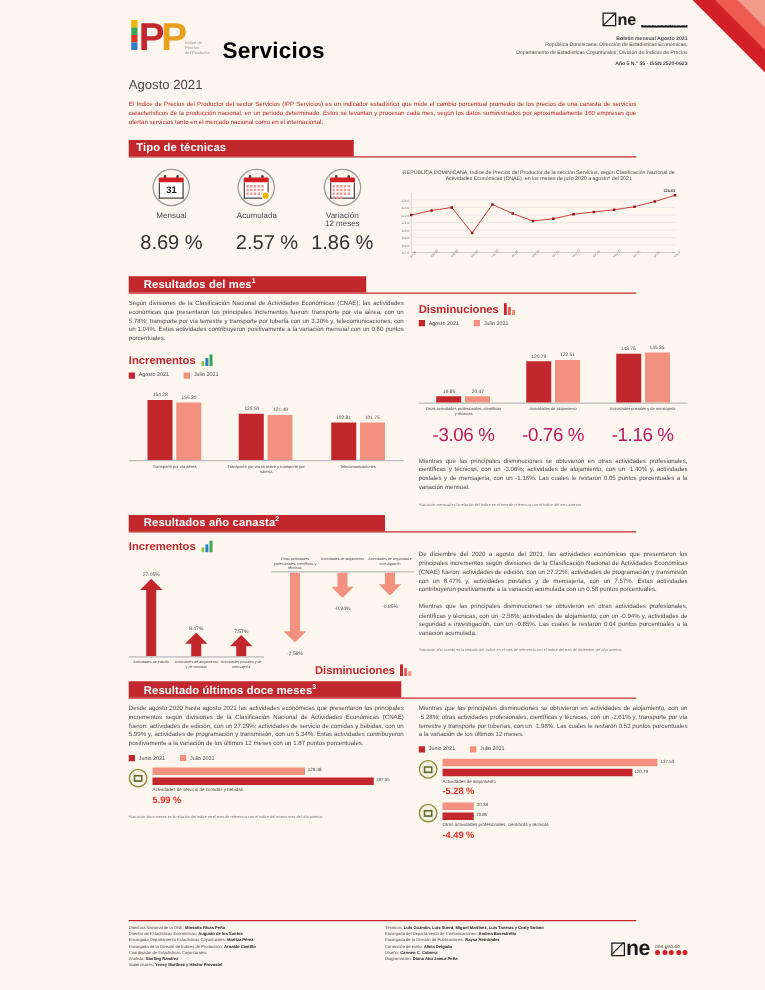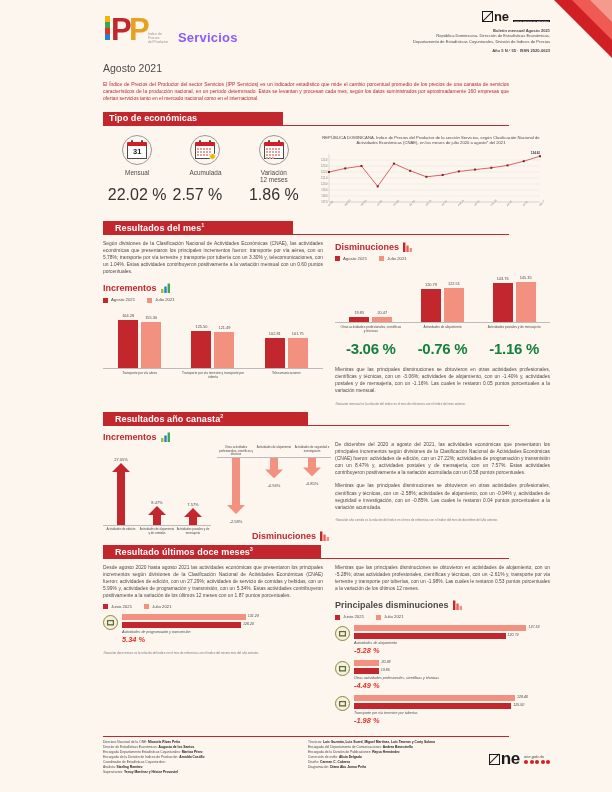--- a/index.html
+++ b/index.html
@@ -18,21 +18,21 @@
   .hdr-corner { position:absolute; right:0; top:0; width:58px; height:58px; overflow:hidden; }
   .hdr-corner i { position:absolute; display:block; }
   .c1 { right:0; top:0; width:0; height:0; border-top:58px solid #d11f26; border-left:58px solid transparent; }
   .c2 { right:0; top:0; width:0; height:0; border-top:40px solid #ef5b52; border-left:40px solid transparent; }
   .c3 { right:0; top:0; width:0; height:0; border-top:22px solid #f59b8d; border-left:22px solid transparent; }
 
   .ipp-logo { position:absolute; left:103px; top:10px; width:70px; height:40px; }
   .ipp-logo svg { display:block; }
   .ipp-sub { position:absolute; left:148px; top:33px; font-size:3.2px; line-height:3.8px; color:#8f8f8f; letter-spacing:.1px; }
 
-  .servicios { position:absolute; left:178px; top:30px; font-size:13px; font-weight:bold; color:#8b5cf6; letter-spacing:.2px;}
+  .servicios { position:absolute; left:178px; top:30px; font-size:18px; font-weight:bold; color:#000000; letter-spacing:.2px;}
 
   .one-logo { position:absolute; right:62px; top:8px; text-align:right; }
   .one-mark { display:inline-flex; align-items:center; }
   .one-mark .sq { width:11px; height:11px; border:1.4px solid #1b1b1b; display:flex; align-items:center; justify-content:center; font-size:8px; font-weight:bold; color:#1b1b1b; position:relative;}
   .one-mark .sq:after{ content:""; position:absolute; width:13px; height:1.1px; background:#1b1b1b; transform:rotate(-45deg);}
   .one-mark .ne { font-size:13px; font-weight:bold; color:#1b1b1b; line-height:11px; margin-left:1px; letter-spacing:-.3px;}
   .one-caption { font-size:2.3px; color:#1b1b1b; letter-spacing:.1px; margin-top:.5px; background:#1b1b1b; color:#fff; padding:0 1px; display:inline-block;}
   .hdr-lines { position:absolute; right:62px; top:28px; text-align:right; font-size:4.1px; line-height:5.4px; color:#4a4a4a; }
   .hdr-lines .b { font-weight:bold; }
   .hdr-issn { position:absolute; right:62px; top:48px; font-size:4.1px; font-weight:bold; color:#4a4a4a;}
@@ -88,40 +88,40 @@
   .sw-dark { background:#c1272d;} .sw-light{ background:#f2917f;}
 
   .bars { display:flex; justify-content:space-around; align-items:flex-end; height:56px; margin-top:10px; border-bottom:.6px solid #bbb; }
   .bgrp { display:flex; align-items:flex-end; gap:3px; height:100%; position:relative;}
   .bar { width:20px; position:relative; }
   .bar .v { position:absolute; top:-7px; width:100%; text-align:center; font-size:3.9px; color:#4a4a4a; }
   .bar.d { background:#c1272d; } .bar.l { background:#f2917f; }
   .xlabels { display:flex; justify-content:space-around; margin-top:2px; }
   .xlabels div { width:62px; text-align:center; font-size:3.2px; line-height:4px; color:#4a4a4a;}
   .pcts { display:flex; justify-content:space-around; margin-top:7px;}
-  .pcts div { font-size:15px; font-weight:bold; color:#15803d; width:62px; text-align:center; letter-spacing:-.3px;}
+  .pcts div { font-size:15px; font-weight:normal; color:#be185d; width:62px; text-align:center; letter-spacing:-.3px;}
   .footnote { font-size:3px; color:#7a7a7a; margin-top:7px; line-height:4.4px;}
 
   
   .arrows-up { display:flex; justify-content:space-around; align-items:flex-end; height:78px; margin-top:6px; border-bottom:.7px solid #bbb; }
   .aup { position:relative; width:46px; text-align:center; }
   .aup .v { font-size:4px; color:#4a4a4a; margin-bottom:1px;}
   .aup svg{ display:block; margin:0 auto;}
   .aup-lbls { display:flex; justify-content:space-around; margin-top:2px;}
   .aup-lbls div{ width:46px; text-align:center; font-size:2.9px; line-height:3.7px; color:#4a4a4a;}
 
   .arrows-dn-lbls { display:flex; justify-content:space-around; }
   .adn-lbls div { width:52px; text-align:center; font-size:2.9px; line-height:3.7px; color:#4a4a4a; }
   .arrows-dn { display:flex; justify-content:space-around; align-items:flex-start; height:70px; border-top:.7px solid #bbb;}
   .adn { position:relative; width:52px; text-align:center;}
   .adn .v { font-size:4px; color:#4a4a4a; margin-top:1px;}
 
   
   .hbars { margin-top:5px; }
-  .hrow { display:flex; align-items:flex-start; margin-top:5px;font-style:italic; }
+  .hrow { display:flex; align-items:flex-start; margin-top:5px; }
   .hicon { width:15px; height:15px; border-radius:50%; border:1.1px solid #8a8a30; display:flex;align-items:center;justify-content:center; background:#f4efe2; flex:none; margin-right:4px; margin-top:1px;}
   .hbody { flex:1; }
   .hb { height:6.5px; position:relative; margin-bottom:1.5px; }
   .hb i { display:block; height:100%; }
   .hb .lab { position:absolute; top:.6px; font-size:3.6px; color:#4a4a4a; }
   .hb-d i{ background:#c1272d;} .hb-l i{ background:#f2917f;}
   .hcat { font-size:3.6px; color:#4a4a4a; margin-top:1px;}
   .hpct { font-size:7.4px; font-weight:bold; color:#e03127; margin-top:1px;}
   .hpct.neg { color:#e03127; }
 
@@ -178,21 +178,21 @@
     </div>
     <div class="hdr-issn">Año 5 N.° 55 · ISSN 2520-0623</div>
   </div>
 
   <div class="content">
 
     <div class="h-date">Agosto 2021</div>
     <div class="intro">El Índice de Precios del Productor del sector Servicios (IPP Servicios) es un indicador estadístico que mide el cambio porcentual promedio de los precios de una canasta de servicios característicos de la producción nacional, en un período determinado. Estos se levantan y procesan cada mes, según los datos suministrados por aproximadamente 160 empresas que ofertan servicios tanto en el mercado nacional como en el internacional.</div>
 
     <div class="secbar">
-      <span>Tipo de económicas</span>
+      <span>Tipo de técnicas</span>
     </div>
 
     <div class="tipo-wrap">
       <div class="tipo-left">
         <div class="kpis">
           <div class="kpi">
             <div class="circ">
               <div class="cal">
                   <i class="pin p1"></i>
                   <i class="pin p2"></i>
@@ -259,22 +259,22 @@
                     <i></i>
                     <i></i>
                   </div>
                 </div>
             </div>
             <div class="lbl" style="white-space:pre-line">Variación
 12 meses</div>
           </div>
         </div>
         <div class="kpis" style="margin-top:2px">
-          <div class="val" style="width:66px;text-align:center">22.02 %</div>
-          <div class="val" style="width:66px;text-align:left">2.57 %</div>
+          <div class="val" style="width:66px;text-align:center">8.69 %</div>
+          <div class="val" style="width:66px;text-align:right">2.57 %</div>
           <div class="val" style="width:66px;text-align:center">1.86 %</div>
         </div>
       </div>
 
       <div class="tipo-right">
         <div class="chart-title">REPÚBLICA DOMINICANA. Índice de Precios del Productor de la sección Servicios, según Clasificación Nacional de Actividades Económicas (CNAE), en los meses de julio 2020 a agosto* del 2021</div>
         <div class="linechart">
           <svg id="lchart" width="232" height="66" viewBox="0 0 232 66">
               <line x1="17" y1="10" x2="228" y2="10" stroke="#ddd" stroke-width="0.4"></line>
               <text x="15.5" y="11.4" font-size="2.6" fill="#777" text-anchor="end" font-family="Liberation Sans, sans-serif">124.0</text>
@@ -532,44 +532,36 @@
         <div class="hbars" id="dm-inc">
             <div class="hrow">
       <div class="hicon">
         <svg width="9" height="9" viewBox="0 0 9 9">
                   <rect x="1" y="2" width="7" height="5.5" fill="#5a6b2a"></rect>
                   <rect x="2.2" y="3.2" width="4.6" height="3" fill="#f4efe2"></rect>
                 </svg>
       </div>
       <div class="hbody">
         <div class="hb hb-l">
-                  <i style="width:61.6%"></i>
-                  <span class="lab" style="left:62.6%">131.29</span>
+                  <i style="width:60.8%"></i>
+                  <span class="lab" style="left:61.8%">129.48</span>
                 </div>
         <div class="hb hb-d">
-                  <i style="width:59.2%"></i>
-                  <span class="lab" style="left:60.2%">126.20</span>
-                </div>
-        <div class="hcat">Actividades de programación y transmisión</div>
-        <div class="hpct">5.34 %</div>
+                  <i style="width:88.0%"></i>
+                  <span class="lab" style="left:89.0%">187.55</span>
+                </div>
+        <div class="hcat">Actividades de servicio de comidas y bebidas</div>
+        <div class="hpct">5.99 %</div>
       </div>
             </div>
           </div>
         <div class="footnote">³Variación doce meses es la relación del índice en el mes de referencia con el índice del mismo mes del año anterior.</div>
       </div>
       <div class="col-r">
         <div class="para">Mientras que las principales disminuciones se obtuvieron en actividades de alojamiento, con un -5.28%; otras actividades profesionales, científicas y técnicas, con un -2.61% y, transporte por vía terrestre y transporte por tuberías, con un -1.98%. Las cuales le restaron 0.53 puntos porcentuales a la variación de los últimos 12 meses.</div>
-        <div class="subhead dark">
-          <span>Principales disminuciones</span>
-          <svg width="11" height="10" viewBox="0 0 11 10">
-              <rect x="0" y="0.5" width="2.4" height="9.5" fill="#c1272d"></rect>
-              <rect x="3.3" y="3.5" width="2.4" height="6.5" fill="#e8605a"></rect>
-              <rect x="6.6" y="6" width="2.4" height="4" fill="#f2917f"></rect>
-            </svg>
-        </div>
         <div class="legend">
           <span><i class="sw-dark"></i><span>Junio 2021</span></span>
           <span><i class="sw-light"></i><span>Julio 2021</span></span>
         </div>
         <div class="hbars" id="dm-dis">
             <div class="hrow">
       <div class="hicon">
         <svg width="9" height="9" viewBox="0 0 9 9">
                   <rect x="1" y="2" width="7" height="5.5" fill="#5a6b2a"></rect>
                   <rect x="2.2" y="3.2" width="4.6" height="3" fill="#f4efe2"></rect>
@@ -599,40 +591,20 @@
         <div class="hb hb-l">
                   <i style="width:13.0%"></i>
                   <span class="lab" style="left:14.0%">20.38</span>
                 </div>
         <div class="hb hb-d">
                   <i style="width:12.7%"></i>
                   <span class="lab" style="left:13.7%">19.85</span>
                 </div>
         <div class="hcat">Otras actividades profesionales, científicas y técnicas</div>
         <div class="hpct neg">-4.49 %</div>
-      </div>
-            </div>
-            <div class="hrow">
-      <div class="hicon">
-        <svg width="9" height="9" viewBox="0 0 9 9">
-                  <rect x="1" y="2" width="7" height="5.5" fill="#5a6b2a"></rect>
-                  <rect x="2.2" y="3.2" width="4.6" height="3" fill="#f4efe2"></rect>
-                </svg>
-      </div>
-      <div class="hbody">
-        <div class="hb hb-l">
-                  <i style="width:82.2%"></i>
-                  <span class="lab" style="left:83.2%">128.40</span>
-                </div>
-        <div class="hb hb-d">
-                  <i style="width:80.3%"></i>
-                  <span class="lab" style="left:81.3%">125.50</span>
-                </div>
-        <div class="hcat">Transporte por vía terrestre por tuberías</div>
-        <div class="hpct neg">-1.98 %</div>
       </div>
             </div>
           </div>
       </div>
     </div>
   </div>
 
   <div class="footer">
     <div class="foot-rule"></div>
     <div class="foot-cols">

